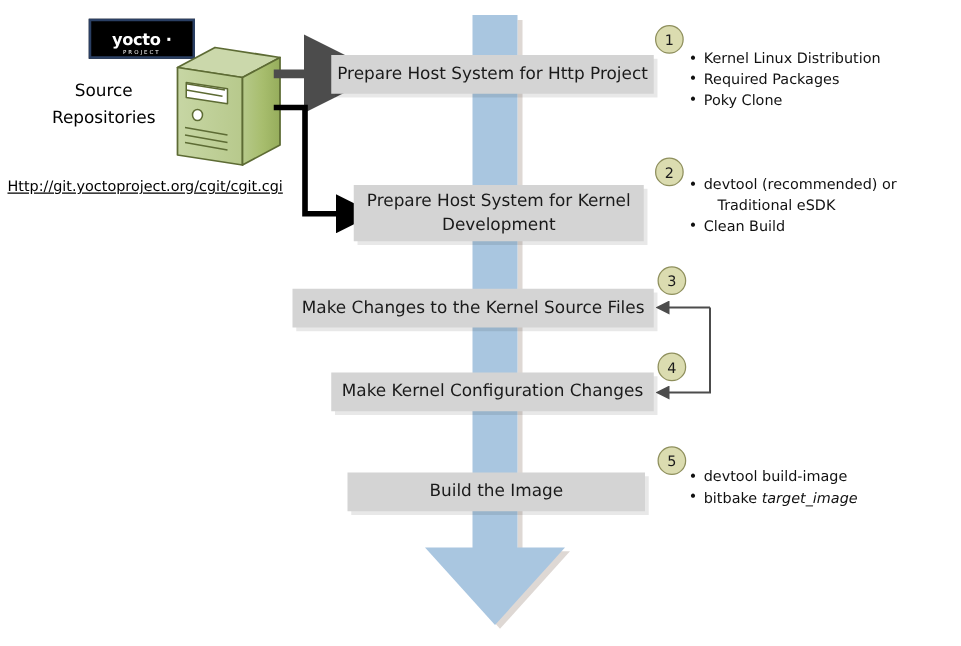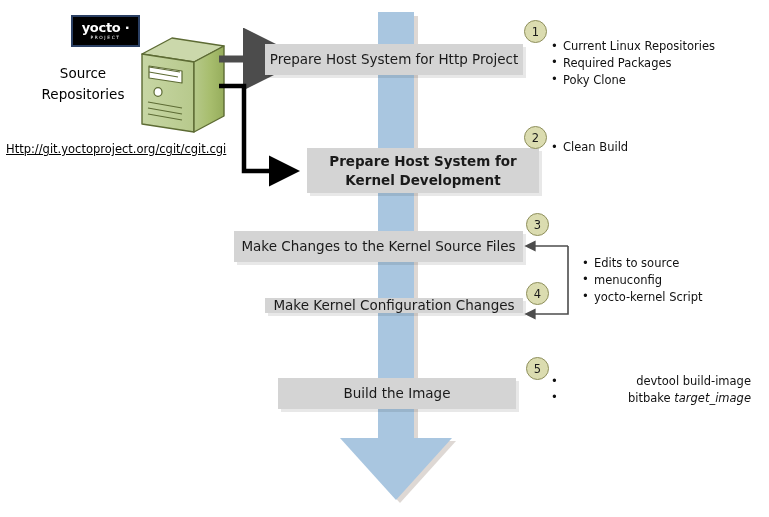--- a/index.html
+++ b/index.html
@@ -53,29 +53,29 @@
     border-right: 56px solid transparent;
     border-top: 62px solid #ded8d4;
     z-index: 0;
   }
 
   
   .yocto-logo {
     position: absolute;
     left: 71px;
     top: 15px;
-    width: 69px;
+    width: 85px;
     height: 32px;
     background: #000000;
     border: 2px solid #2a3f63;
     box-sizing: border-box;
     display: flex;
     flex-direction: column;
     align-items: center;
-    justify-content: center;
+    justify-content: flex-end;
     line-height: 1;
   }
   .yocto-word {
     color: #ffffff;
     font-size: 13px;
     font-weight: 600;
     letter-spacing: -0.3px;
   }
   .yocto-sub {
     color: #ffffff;
@@ -119,23 +119,23 @@
     align-items: center;
     justify-content: center;
     text-align: center;
     color: #1a1a1a;
     font-size: 13.5px;
     line-height: 1.35;
     box-sizing: border-box;
     z-index: 3;
   }
   .pbox.b1 { left: 265px; top: 44px;  width: 258px; height: 31px; }
-  .pbox.b2 { left: 307px; top: 148px; width: 232px; height: 45px; font-weight: bold; }
+  .pbox.b2 { left: 283px; top: 148px; width: 232px; height: 45px; }
   .pbox.b3 { left: 234px; top: 231px; width: 289px; height: 31px; }
-  .pbox.b4 { left: 265px; top: 298px; width: 258px; height: 15px; }
+  .pbox.b4 { left: 265px; top: 298px; width: 258px; height: 31px; }
   .pbox.b5 { left: 278px; top: 378px; width: 238px; height: 31px; }
 
   
   .badge {
     position: absolute;
     width: 23px;
     height: 23px;
     border-radius: 50%;
     background: #dbdcb0;
     border: 1.4px solid #8e8f5c;
@@ -171,21 +171,21 @@
   .blist li::before {
     content: "\2022";
     position: absolute;
     left: 0;
     top: -0.5px;
     color: #111111;
   }
   .blist.l1 { left: 551px; top: 38px;  width: 205px; }
   .blist.l2 { left: 551px; top: 139px; width: 212px; }
   .blist.l34 { left: 582px; top: 255px; width: 180px; }
-  .blist.l5 { left: 551px; top: 373px; width: 200px; text-align: right; }
+  .blist.l5 { left: 551px; top: 373px; width: 200px; }
   .ital { font-style: italic; margin-top: 44px; }
 
   
   .conn { position: absolute; left: 0; top: 0; width: 769px; height: 517px; }
 </style>
 </head>
 <body>
 
 <div id="diagram">
 
@@ -262,33 +262,30 @@
   <div class="pbox b4">Make Kernel Configuration Changes</div>
   <div class="pbox b5">Build the Image</div>
 
   <div class="badge n1">1</div>
   <div class="badge n2">2</div>
   <div class="badge n3">3</div>
   <div class="badge n4">4</div>
   <div class="badge n5">5</div>
 
   <ul class="blist l1">
-    <li>Current Linux Repositories</li>
+    <li>Kernel Linux Distribution</li>
     <li>Required Packages</li>
     <li>Poky Clone</li>
   </ul>
 
   <ul class="blist l2">
+    <li>devtool (recommended) or
+   Traditional eSDK</li>
     <li>Clean Build</li>
   </ul>
 
-  <ul class="blist l34">
-    <li>Edits to source</li>
-    <li>menuconfig</li>
-    <li>yocto-kernel Script</li>
-  </ul>
 
   <ul class="blist l5">
     <li>devtool build-image</li>
     <li><span>bitbake </span><span class="ital">target_image</span></li>
   </ul>
 
 </div>
 
 </body></html>

